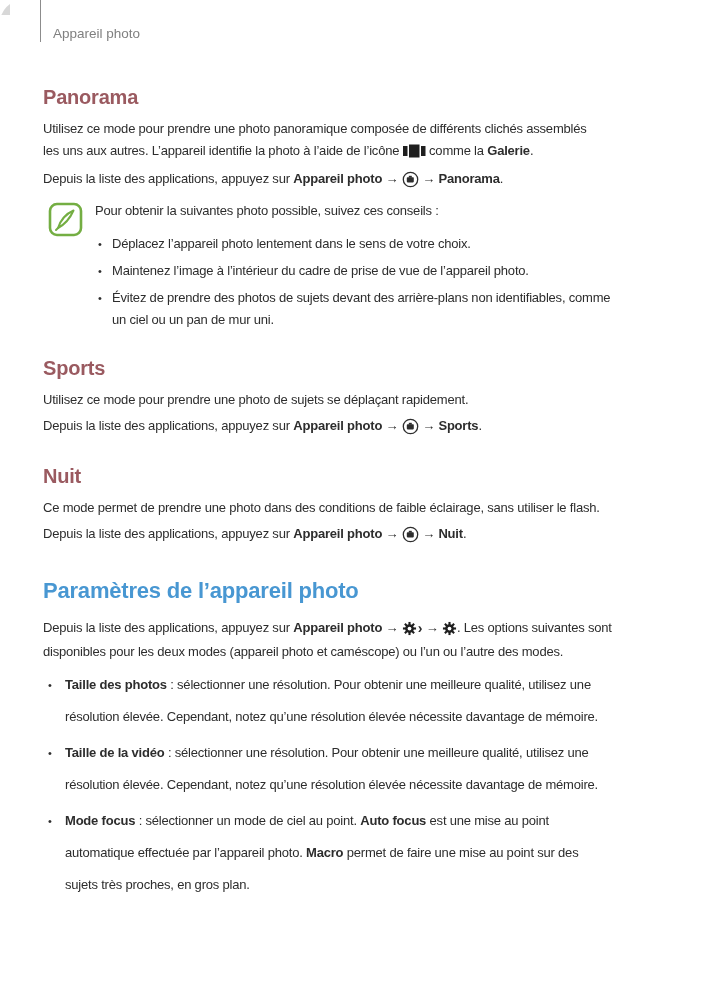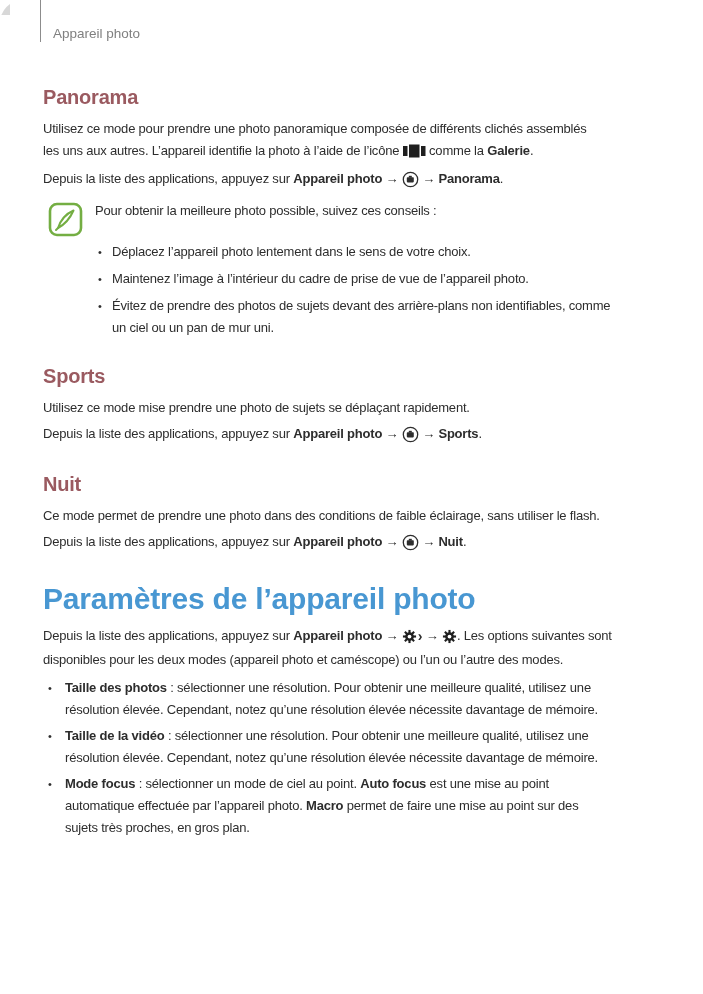--- a/index.html
+++ b/index.html
@@ -14,38 +14,38 @@
 
   .corner-mark { position: absolute; left: 0; top: 3px; width: 10px; height: 12px; background: #d8d8d8; }
   .header-rule { position: absolute; left: 40px; top: 0; width: 1px; height: 42px; background: #8c8c8c; }
   .chapter { position: absolute; left: 53px; top: 26px; font-size: 13.5px; color: #808080; }
 
   .content { position: absolute; left: 0; right: 0; top: 0; padding: 0 46px 0 43px; }
 
   h2 { font-size: 20px; line-height: 26px; font-weight: bold; color: #9a5a60; letter-spacing: -0.2px; }
   h2.first { margin-top: 84px; }
   h2.later { margin-top: 24px; }
-  h1 { font-size: 30px; line-height: 32px; font-weight: bold; color: #4897d2; margin-top: 28px; letter-spacing: -0.2px; }
+  h1 { font-size: 22px; line-height: 32px; font-weight: bold; color: #4897d2; margin-top: 28px; letter-spacing: -0.2px; }
 
   p.body { font-size: 13px; line-height: 22px; letter-spacing: -0.2px; white-space: pre-line; margin-top: 8px; }
   p.steps { margin-top: 4px; }
 
   .note { display: flex; margin-top: 8px; }
   .note-icon { flex: 0 0 35px; width: 35px; height: 35px; margin-left: 5px; margin-top: 2px; }
   .note-body { margin-left: 12px; flex: 1; }
   .note-body .note-intro { margin-top: 0; }
   ul { list-style: none; }
-  ul.note-list { margin-top: 19px; }
+  ul.note-list { margin-top: 11px; }
   ul.note-list li { position: relative; padding-left: 17px; margin-top: 5px;
     font-size: 13px; line-height: 22px; letter-spacing: -0.2px; white-space: pre-line; }
   ul.note-list li::before { content: "\2022"; position: absolute; left: 3px; top: 0; font-size: 11px; color: #2d2d2d; }
 
   ul.option-list { margin-top: 6px; }
   ul.option-list li { position: relative; padding-left: 22px; margin-top: 4px;
-    font-size: 13px; line-height: 22px; letter-spacing: -0.2px; white-space: pre-line; }
+    font-size: 13px; line-height: 32px; letter-spacing: -0.2px; white-space: pre-line; }
   ul.option-list li::before { content: "\2022"; position: absolute; left: 5px; top: 0; font-size: 11px; color: #2d2d2d; }
 
   .inline-icon { display: inline-block; vertical-align: -2px; white-space: normal; }
   .inline-icon svg { display: inline-block; vertical-align: middle; }
   .inline-icon .chev { font-weight: bold; font-size: 14px; vertical-align: 1px; margin-left: 1px; }
 
   .footer { position: absolute; left: 0; right: 0; top: 958px; text-align: center;
     font-size: 13px; color: #757575; }
 
   b, .b { font-weight: bold; }
@@ -76,32 +76,32 @@
 
     <div class="note">
       <span class="note-icon">
         <svg width="35" height="35" viewBox="0 0 35 35">
           <rect x="2" y="2" width="31" height="31" rx="7" fill="none" stroke="#74ae43" stroke-width="2.6"></rect>
           <path d="M10 26 C12.5 18.5 17.5 12 25.5 8.5 C22 16.5 16.5 22.5 10 26 Z" fill="none" stroke="#74ae43" stroke-width="2" stroke-linejoin="round"></path>
           <path d="M10 26 L8 28" stroke="#74ae43" stroke-width="2" stroke-linecap="round"></path>
         </svg>
       </span>
       <div class="note-body">
-        <p class="body note-intro">Pour obtenir la meilleure photo possible, suivez ces conseils :</p>
+        <p class="body note-intro">Pour obtenir la suivantes photo possible, suivez ces conseils :</p>
         <ul class="note-list">
           <li>Déplacez l’appareil photo lentement dans le sens de votre choix.</li>
           <li>Maintenez l’image à l’intérieur du cadre de prise de vue de l’appareil photo.</li>
           <li>Évitez de prendre des photos de sujets devant des arrière-plans non identifiables, comme
 un ciel ou un pan de mur uni.</li>
         </ul>
       </div>
     </div>
 
     <h2 class="later">Sports</h2>
-    <p class="body">Utilisez ce mode mise prendre une photo de sujets se déplaçant rapidement.</p>
+    <p class="body">Utilisez ce mode pour prendre une photo de sujets se déplaçant rapidement.</p>
     <p class="body steps"><span>Depuis la liste des applications, appuyez sur </span><span class="b">Appareil photo</span><span> → </span><span class="inline-icon"><svg width="17" height="17" viewBox="0 0 17 17" style="vertical-align:-3px">
             <circle cx="8.5" cy="8.5" r="7.2" fill="none" stroke="#2d2d2d" stroke-width="1.3"></circle>
             <rect x="4.8" y="6.2" width="7" height="5.2" rx="0.8" fill="#2d2d2d"></rect>
             <rect x="6.8" y="4.8" width="3" height="1.8" fill="#2d2d2d"></rect>
           </svg></span><span> → </span><span class="b">Sports</span><span>.</span></p>
 
     <h2 class="later">Nuit</h2>
     <p class="body">Ce mode permet de prendre une photo dans des conditions de faible éclairage, sans utiliser le flash.</p>
     <p class="body steps"><span>Depuis la liste des applications, appuyez sur </span><span class="b">Appareil photo</span><span> → </span><span class="inline-icon"><svg width="17" height="17" viewBox="0 0 17 17" style="vertical-align:-3px">
             <circle cx="8.5" cy="8.5" r="7.2" fill="none" stroke="#2d2d2d" stroke-width="1.3"></circle>

